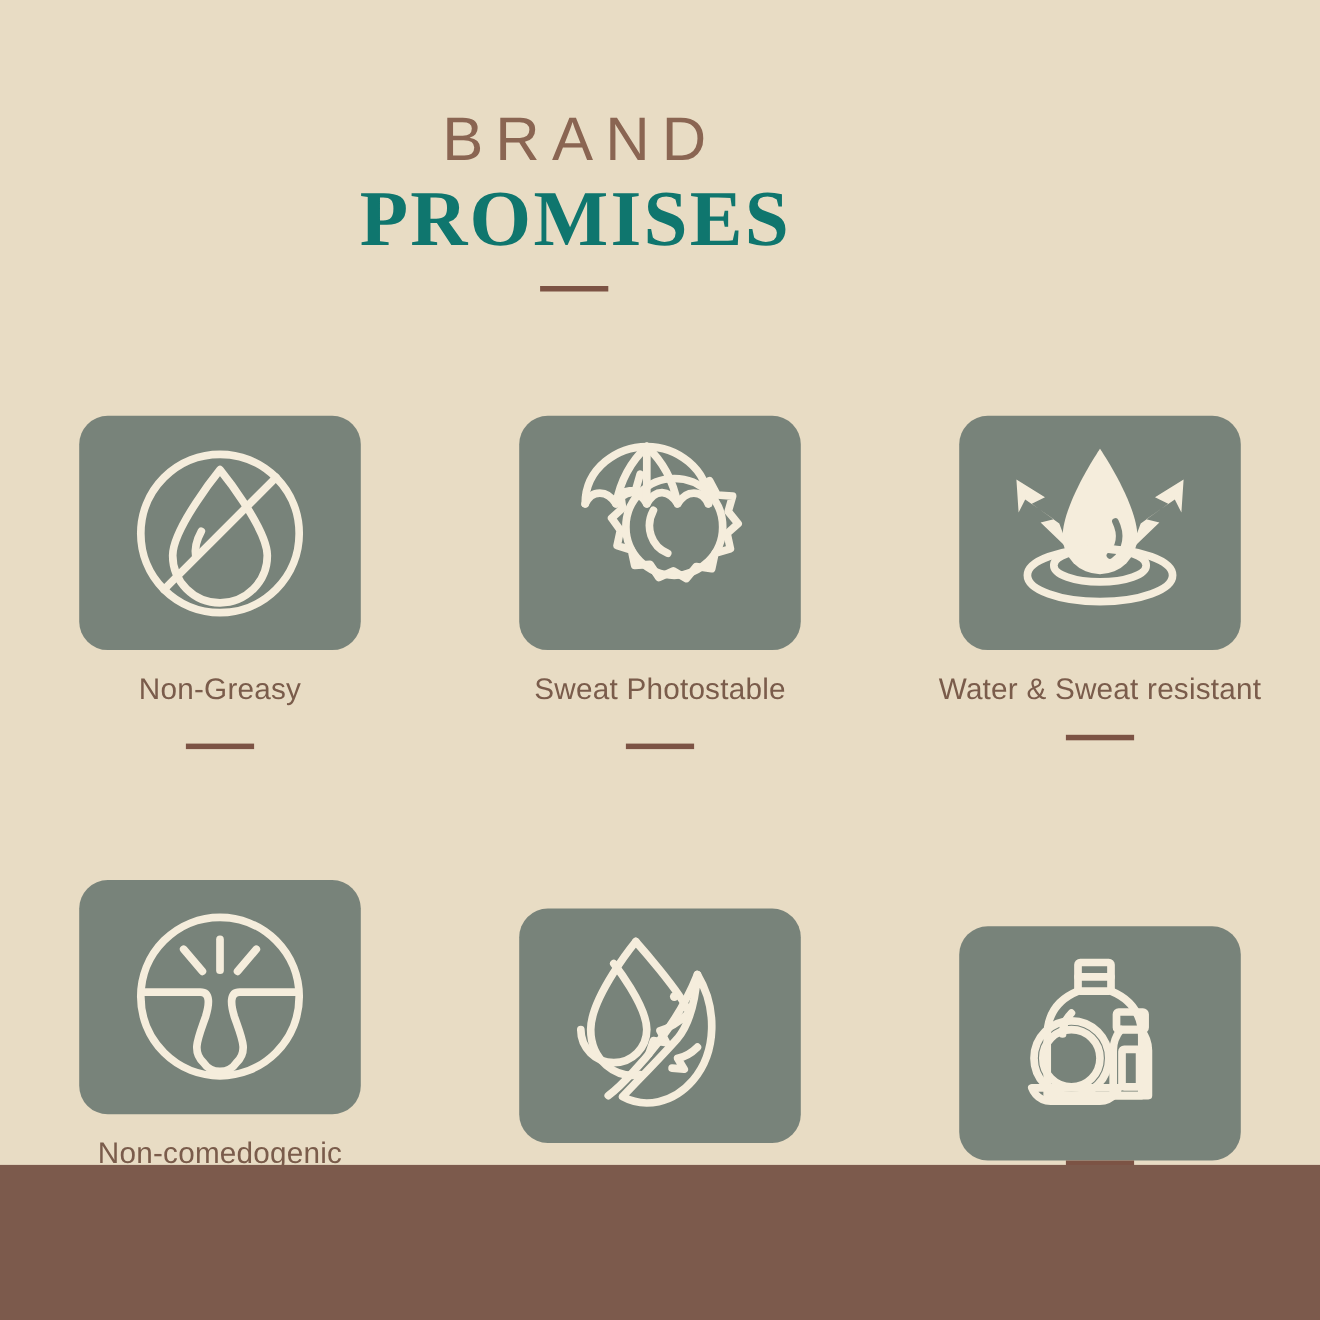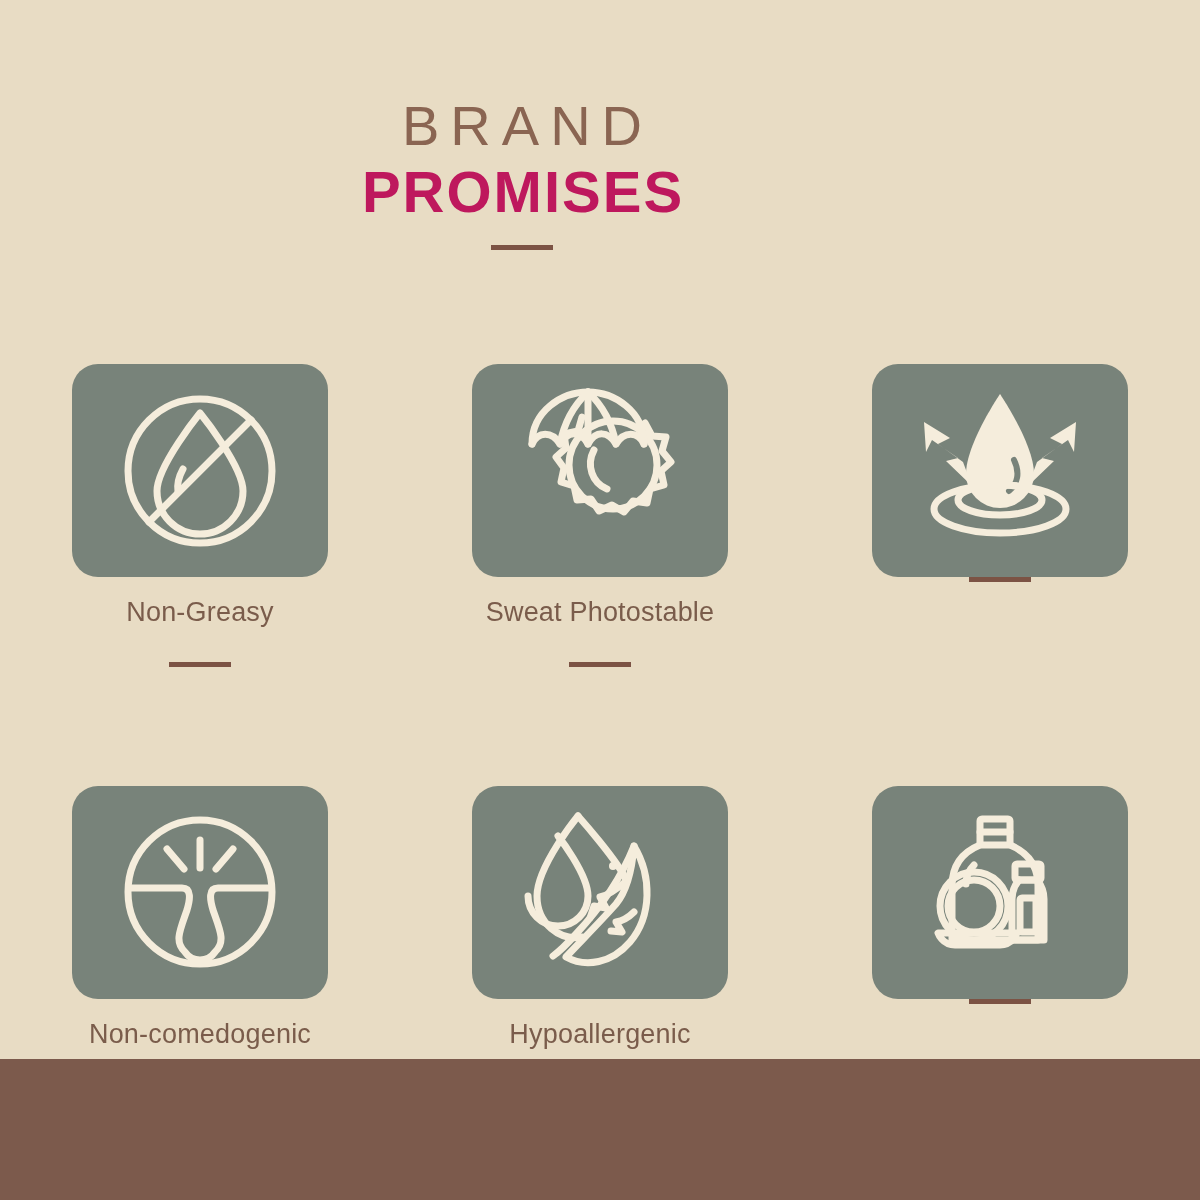--- a/index.html
+++ b/index.html
@@ -26,25 +26,25 @@
   .title-thin {
     font-family: "Liberation Sans", sans-serif;
     font-size: 56px;
     font-weight: 300;
     letter-spacing: 11px;
     color: #8A6552;
     line-height: 1.0;
     text-indent: 11px;
   }
   .title-bold {
-    font-family: Liberation Sans, sans-serif;
-    font-size: 58px;
+    font-family: Liberation Serif, serif;
+    font-size: 72px;
     font-weight: 700;
     letter-spacing: 2px;
-    color: #be185d;
+    color: #0f766e;
     line-height: 1.05;
     margin-top: 8px;
     text-indent: 2px;
   }
   .title-dash {
     width: 62px;
     height: 5px;
     background: #7C5344;
     margin: 22px auto 0 auto;
   }
@@ -58,22 +58,23 @@
     display: grid;
     grid-template-columns: repeat(3, 1fr);
     row-gap: 0px;
     justify-items: center;
   }
   .cell {
     width: 380px;
     display: flex;
     flex-direction: column;
     align-items: center;
-  }
-  .cell.row2 { margin-top: 119px; }
+    margin-top: 14px;
+  }
+  .cell.row2 { margin-top: 119px; justify-content: center; }
 
   .tile {
     width: 256px;
     height: 213px;
     background: #78837A;
     border-radius: 26px;
     display: flex;
     align-items: center;
     justify-content: center;
   }
@@ -184,20 +185,21 @@
 
           <path d="M118 98 L144 73 L132 70 L158 52 L164 64 L166 34 L140 50 L152 56 L127 74 Z"></path>
         </g>
         <g fill="none" stroke="#F5EDDC" stroke-width="7">
 
           <ellipse cx="90" cy="112" rx="42" ry="15"></ellipse>
           <ellipse cx="90" cy="121" rx="66" ry="24"></ellipse>
         </g>
       </svg>
     </div>
+    <div class="cell-label">Water &amp; Sweat resistant</div>
     <div class="cell-dash"></div>
   </div>
 
   <div class="cell row2 r2c1">
     <div class="tile">
       <svg width="172" height="172" viewBox="0 0 172 172">
         <g fill="none" stroke="#F5EDDC" stroke-width="7" stroke-linecap="round" stroke-linejoin="round">
           <circle cx="86" cy="86" r="72"></circle>
 
           <path d="M15 82 L68 82 C78 82 76 94 73 104 C66 124 60 136 71 146
@@ -228,21 +230,20 @@
           <path d="M122 42 C140 72 140 112 118 138 C100 159 74 164 54 153
                    C70 136 88 118 104 100 C114 88 120 66 122 42 Z"></path>
 
           <path d="M122 42 C110 72 92 100 64 130 C55 140 48 147 41 152"></path>
 
           <path d="M113 78 C104 86 96 91 88 93 L94 104 L82 102 L78 114"></path>
           <path d="M122 108 C116 114 110 117 104 118 L110 128 L99 127"></path>
         </g>
       </svg>
     </div>
-    <div class="cell-label">Hypoallergenic</div>
     <div class="cell-dash"></div>
   </div>
 
   <div class="cell row2 r2c3">
     <div class="tile">
       <svg width="172" height="172" viewBox="0 0 172 172">
         <g fill="none" stroke="#F5EDDC" stroke-width="7" stroke-linecap="round" stroke-linejoin="round">
 
           <rect x="66" y="13" width="30" height="26" rx="2"></rect>
           <line x1="66" y1="26" x2="96" y2="26"></line>

